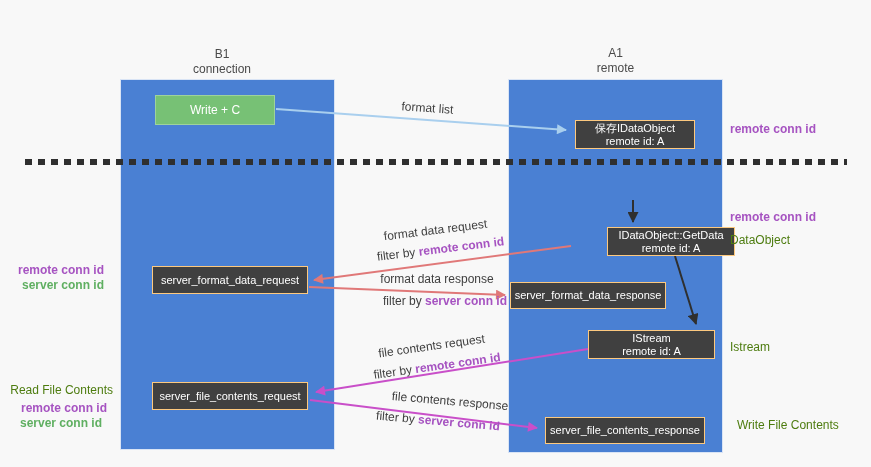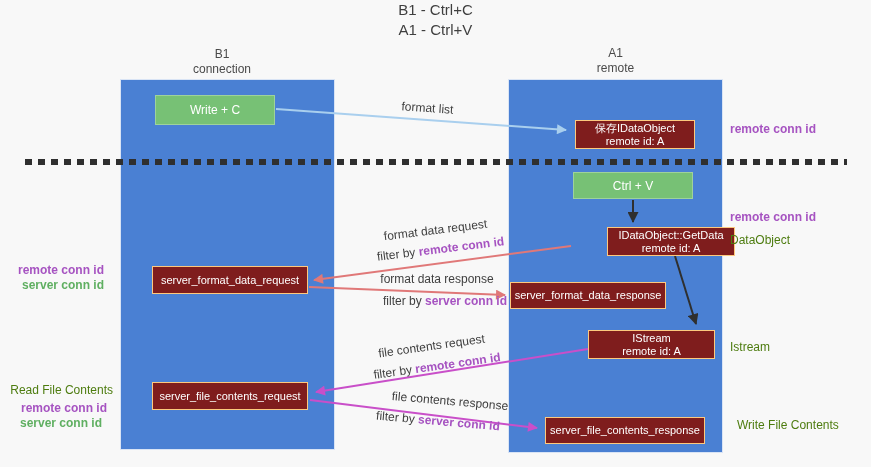--- a/index.html
+++ b/index.html
@@ -27,41 +27,37 @@
   .hdr-right { left:508px; top:46px; width:215px; }
   .dashed-sep {
     position:absolute; left:25px; top:159px; width:822px; height:6px;
     background:repeating-linear-gradient(90deg,#2f2f2f 0 7px,transparent 7px 13px);
   }
   .box {
     position:absolute; box-sizing:border-box; color:#ffffff; text-align:center;
     display:flex; flex-direction:column; align-items:center; justify-content:center;
   }
   .green { background:#77c175; border:1px solid #9ed29b; font-size:12px; }
-  .orange { background:#7f1d1d; border:1px solid #fdc97f; font-size:11px; line-height:13px; }
+  .orange { background:#404040; border:1px solid #fdc97f; font-size:11px; line-height:13px; }
   .flow-label {
     position:absolute; font-size:12px; color:#3f3f3f; text-align:center;
     white-space:nowrap;
   }
   .side-label { position:absolute; font-size:12px; white-space:nowrap; }
   .purple { color:#a653c1; font-weight:bold; }
   .greenlbl { color:#5faf61; font-weight:bold; }
   .dark { color:#4d7c0f; }
   .right-align { text-align:right; }
   svg.arrows { position:absolute; left:0; top:0; pointer-events:none; }
 </style>
 </head>
 <body>
 
 <div class="canvas">
 
-  <div class="title">
-    <div>B1 - Ctrl+C</div>
-    <div>A1 - Ctrl+V</div>
-  </div>
 
   <div class="col-header hdr-left">
     <div>B1</div>
     <div>connection</div>
   </div>
   <div class="col-header hdr-right">
     <div>A1</div>
     <div>remote</div>
   </div>
 
@@ -96,23 +92,20 @@
 
   <div class="box green" style="left:155px; top:95px; width:120px; height:30px;">
     <span>Write + C</span>
   </div>
 
   <div class="box orange" style="left:575px; top:120px; width:120px; height:29px;">
     <span>保存IDataObject</span>
     <span>remote id: A</span>
   </div>
 
-  <div class="box green" style="left:573px; top:172px; width:120px; height:27px;">
-    <span>Ctrl + V</span>
-  </div>
 
   <div class="box orange" style="left:571px; top:227px; width:128px; height:29px;margin-left:36px;">
     <span>IDataObject::GetData</span>
     <span>remote id: A</span>
   </div>
 
   <div class="box orange" style="left:152px; top:266px; width:156px; height:28px;">
     <span>server_format_data_request</span>
   </div>
 

